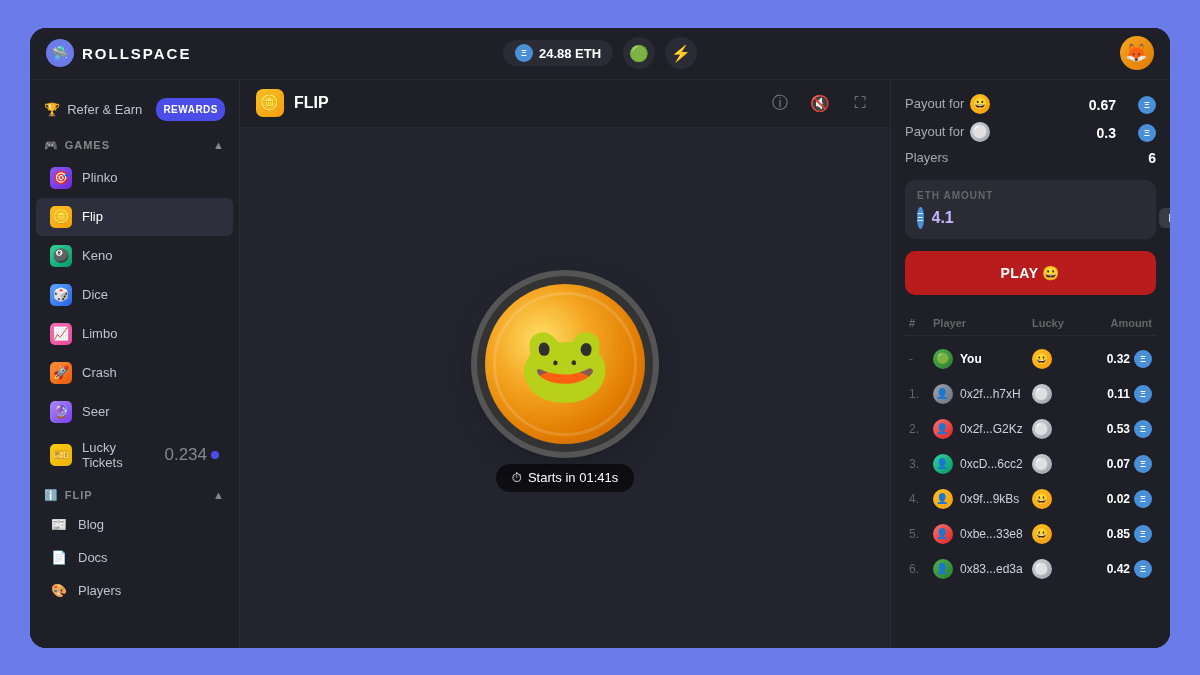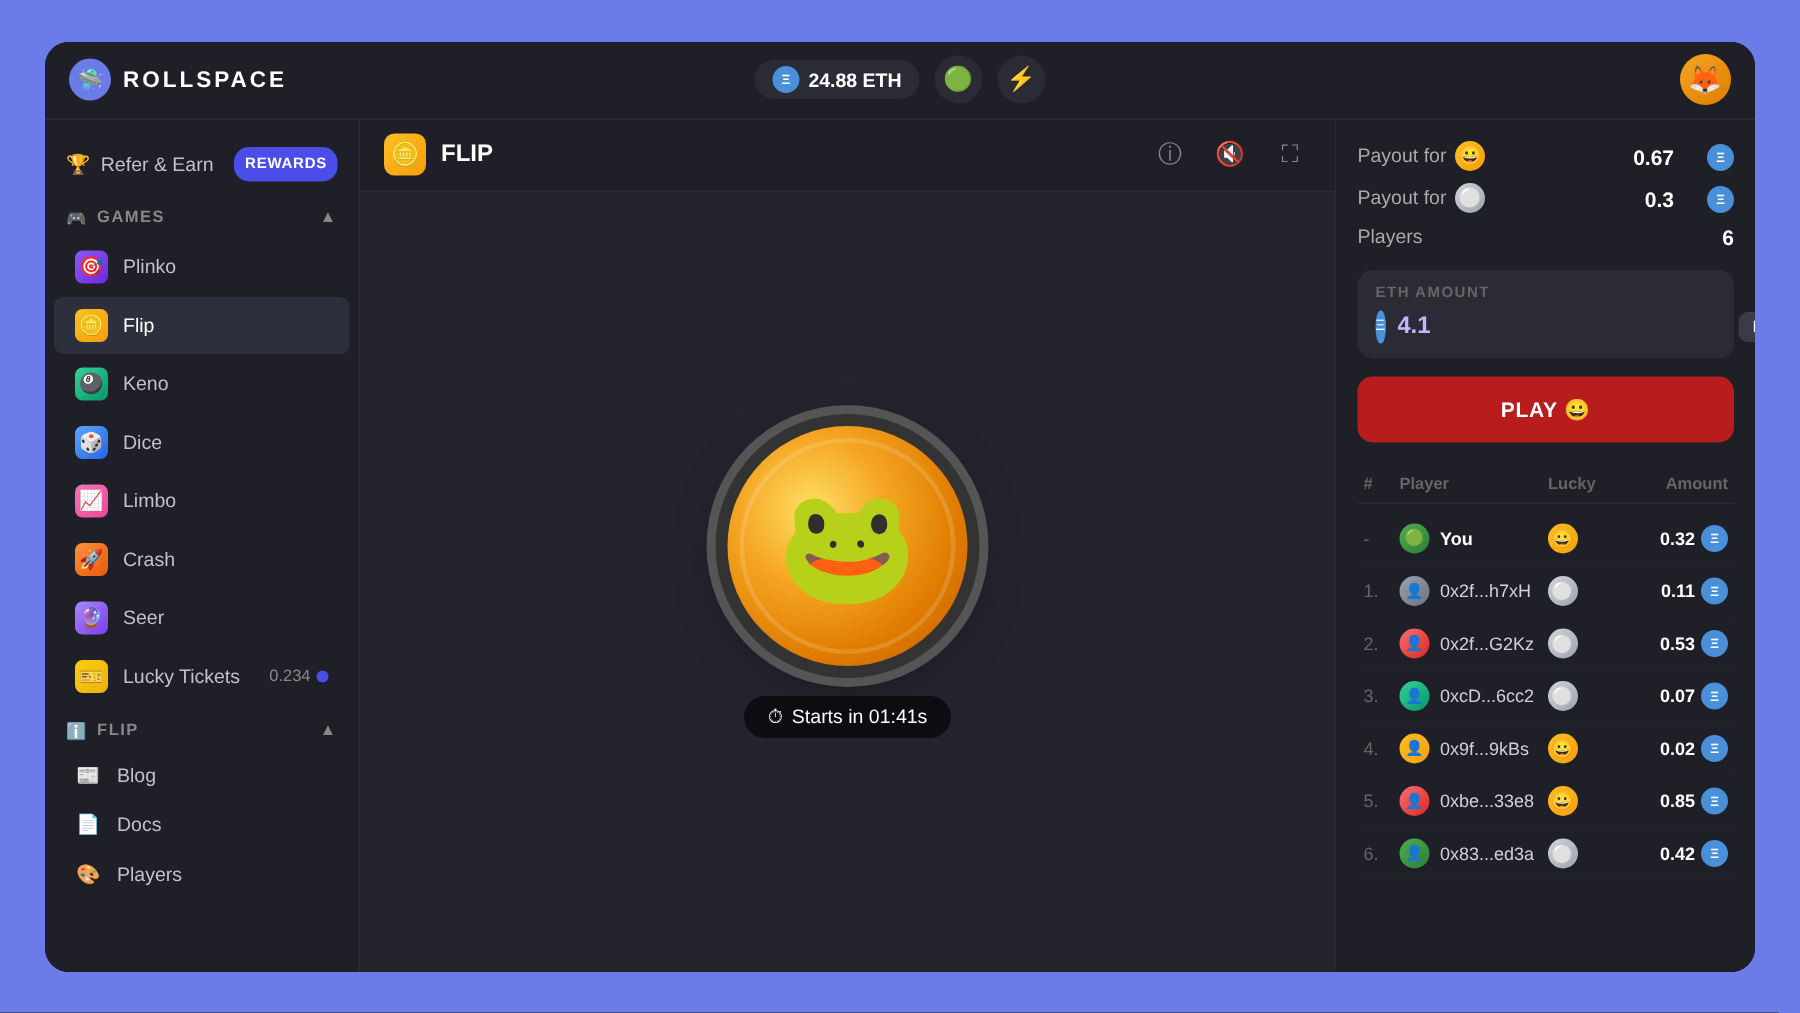--- a/index.html
+++ b/index.html
@@ -182,21 +182,21 @@
     .game-icon.flip { background: linear-gradient(135deg, #fbbf24, #f59e0b); }
     .game-icon.keno { background: linear-gradient(135deg, #34d399, #059669); }
     .game-icon.dice { background: linear-gradient(135deg, #60a5fa, #2563eb); }
     .game-icon.limbo { background: linear-gradient(135deg, #f472b6, #ec4899); }
     .game-icon.crash { background: linear-gradient(135deg, #fb923c, #ea580c); }
     .game-icon.seer { background: linear-gradient(135deg, #a78bfa, #7c3aed); }
     .game-icon.lucky { background: linear-gradient(135deg, #facc15, #eab308); }
     .lucky-count {
       margin-left: auto;
       color: #888;
-      font-size: 11px;
+      font-size: 17px;
       display: flex;
       align-items: center;
       gap: 4px;
     }
     .lucky-dot {
       width: 8px;
       height: 8px;
       background: #4a4de8;
       border-radius: 50%;
     }

